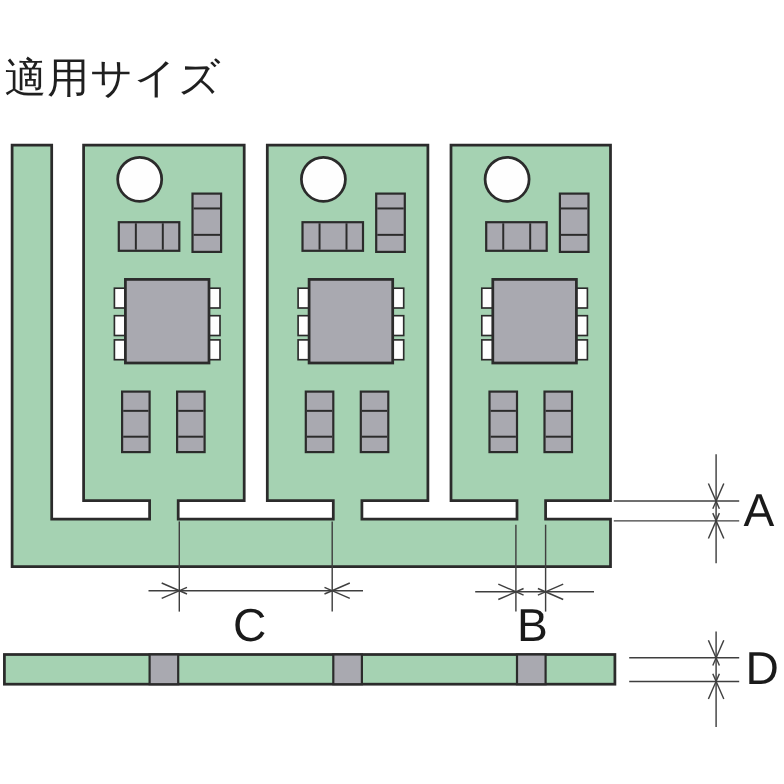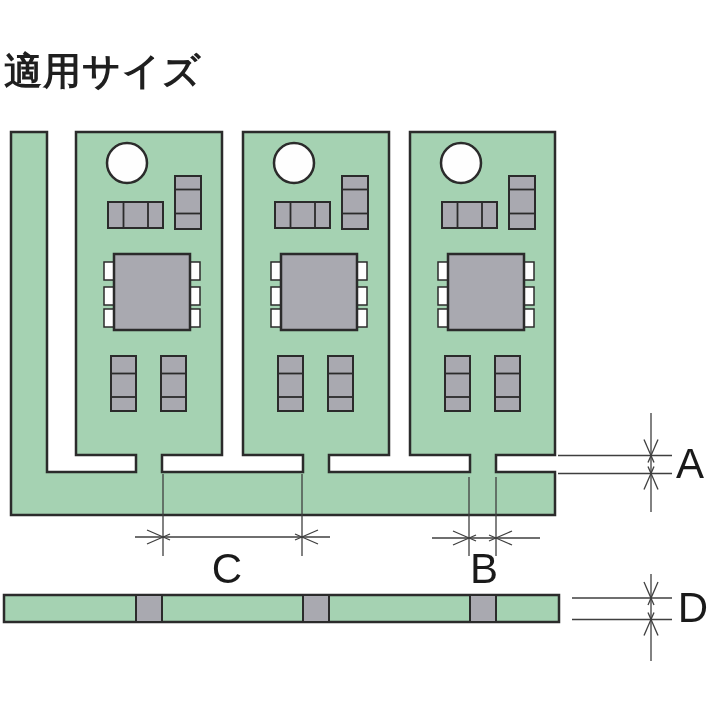--- a/index.html
+++ b/index.html
@@ -3,21 +3,21 @@
 <meta charset="utf-8">
 <style>
   :root{
     --background:#ffffff; --board-green:#a5d2b2; --component-gray:#a9a9b0;
     --hole-white:#fefefe; --outline:#2b2b2b; --dimension-line:#3f3f3f;
     --letter-color:#1a1a1a; --title-color:#1f1f1f;
   }
   html,body{margin:0;padding:0;background:var(--background);}
   .canvas{position:relative;width:713px;height:713px;background:var(--background);
           font-family:"Liberation Sans", sans-serif;overflow:hidden;}
-  .page-title{position:absolute;left:4px;top:46px;font-size:38px;font-weight:700;
+  .page-title{position:absolute;left:4px;top:46px;font-size:38px;font-weight:400;
           color:var(--title-color);letter-spacing:1px;white-space:nowrap;text-align:center;}
   svg{position:absolute;left:0;top:0;}
   .panel{fill:var(--board-green);stroke:var(--outline);stroke-width:2.5;stroke-linejoin:miter;}
   .comp{fill:var(--component-gray);stroke:var(--outline);stroke-width:2;}
   .comp-thick{fill:var(--component-gray);stroke:var(--outline);stroke-width:2.5;}
   .hole{fill:var(--hole-white);stroke:var(--outline);stroke-width:2.5;}
   .pin{fill:var(--hole-white);stroke:var(--outline);stroke-width:1.5;}
   .divider{stroke:var(--outline);stroke-width:1.8;}
   .dim{stroke:var(--dimension-line);stroke-width:1.3;fill:none;}
   .dim-label{font-family:"Liberation Sans", sans-serif;font-size:42px;

